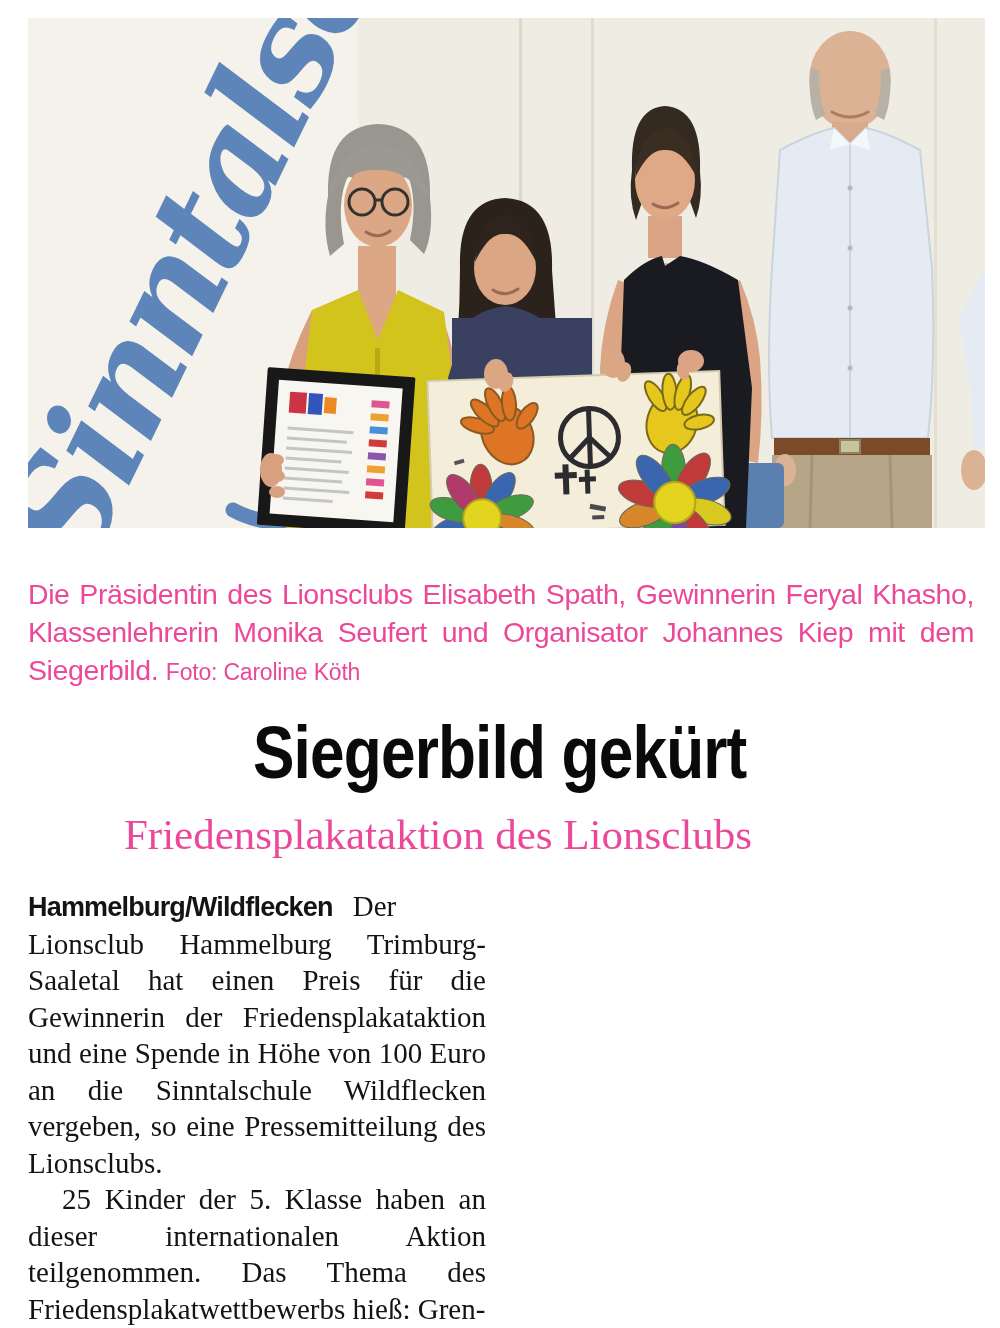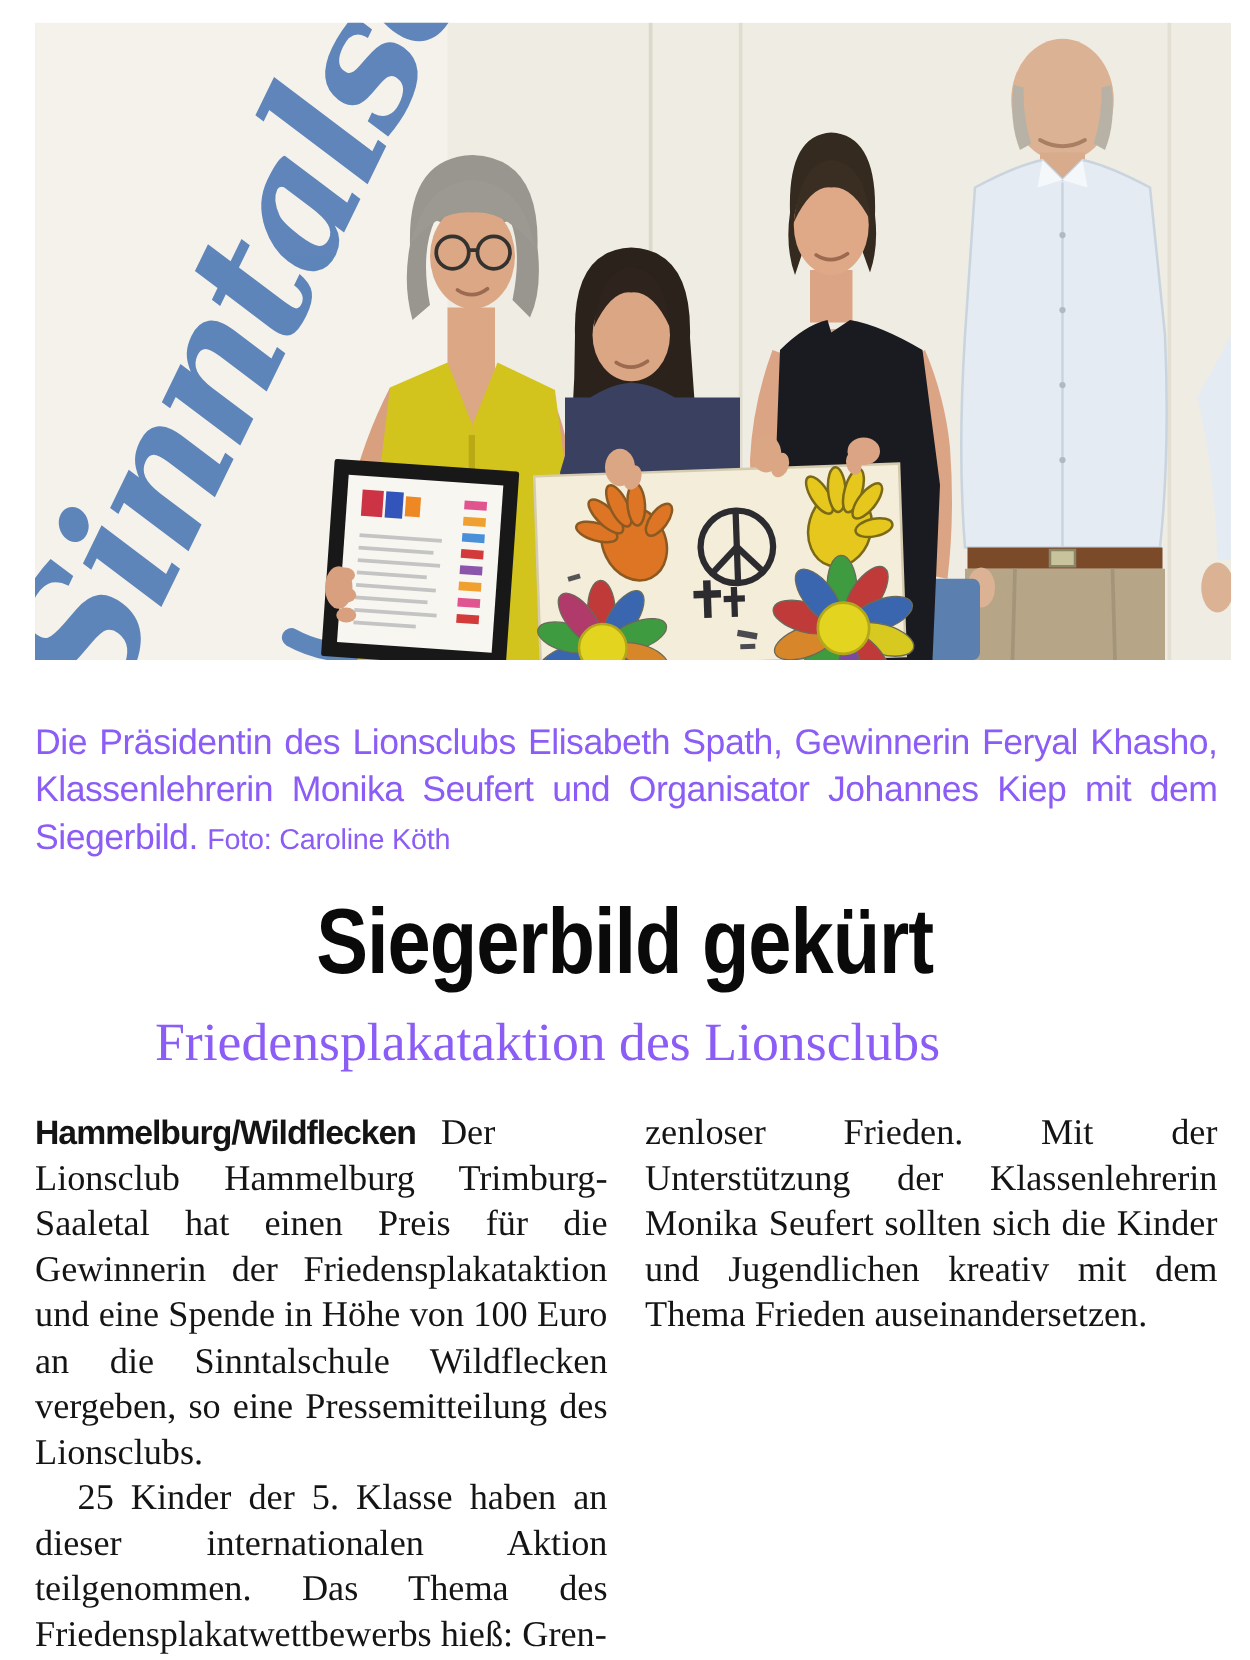--- a/index.html
+++ b/index.html
@@ -17,21 +17,21 @@
     overflow: hidden;
   }
   .photo-wrap svg { display: block; }
 
   .caption {
     position: absolute; left: 28px; top: 546px; width: 946px;
     font-family: "Liberation Sans", sans-serif;
     font-size: 28.5px; line-height: 38px;
     letter-spacing: -0.4px;
     text-align: justify;
-    color: #8b5cf6;
+    color: #ec4899;
   }
   .caption .credit {
     font-size: 23px;
     letter-spacing: -0.2px;
     white-space: nowrap;
   }
 
   .headline {
     position: absolute; left: 0; top: 712px; width: 1000px;
     text-align: center;
@@ -45,21 +45,21 @@
     color: #0a0a0a;
     transform: scaleX(0.84);
     transform-origin: 50% 50%;
     white-space: nowrap;
   }
   .subheadline {
     position: absolute; left: 0; top: 810px; width: 876px;
     text-align: center;
     font-family: "Liberation Serif", serif;
     font-size: 43px; line-height: 50px;
-    color: #8b5cf6;
+    color: #ec4899;
   }
 
   .body-cols {
     position: absolute; left: 28px; top: 888px; width: 946px; height: 440px;
     display: flex; gap: 30px;
     overflow: hidden;
   }
   .col {
     flex: 1 1 0;
     font-size: 29px; line-height: 36.5px;
@@ -292,15 +292,14 @@
 
 <h1 class="headline" style="margin:0"><span class="hx">Siegerbild gekürt</span></h1>
 <h2 class="subheadline" style="margin:0; font-weight:normal">Friedensplakataktion des Lionsclubs</h2>
 
 <div class="body-cols">
   <div class="col">
     <p><span class="dateline">Hammelburg/Wildflecken</span><span>Der Lionsclub Hammelburg Trimburg-Saaletal hat einen Preis für die Gewinnerin der Friedensplakataktion und eine Spende in Höhe von 100 Euro an die Sinntalschule Wildflecken vergeben, so eine Pressemitteilung des Lionsclubs.</span></p>
     <p class="indent">25 Kinder der 5. Klasse haben an dieser internationalen Aktion teilgenommen. Das Thema des Friedensplakatwettbewerbs hieß: Gren-</p>
   </div>
   <div class="col">
-    <p>zenloser Frieden. Mit der Unterstützung der Klassenlehrerin Monika Seufert sollten sich die Kinder und Jugendlichen kreativ mit dem Thema Frieden auseinandersetzen.</p>
   </div>
 </div>
 
 </body></html>

